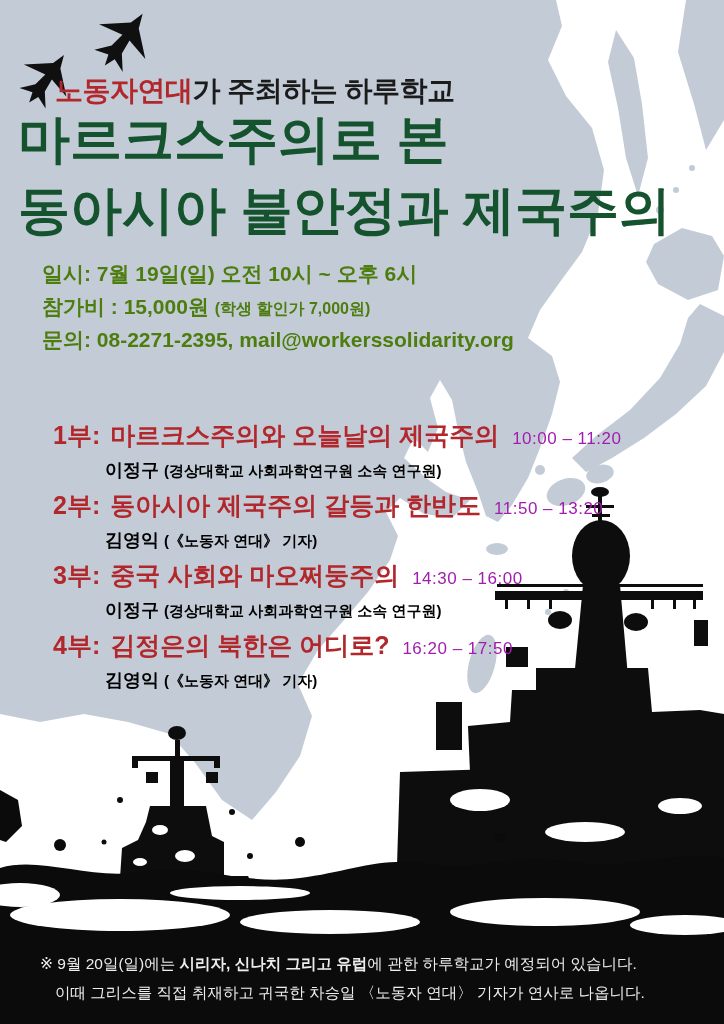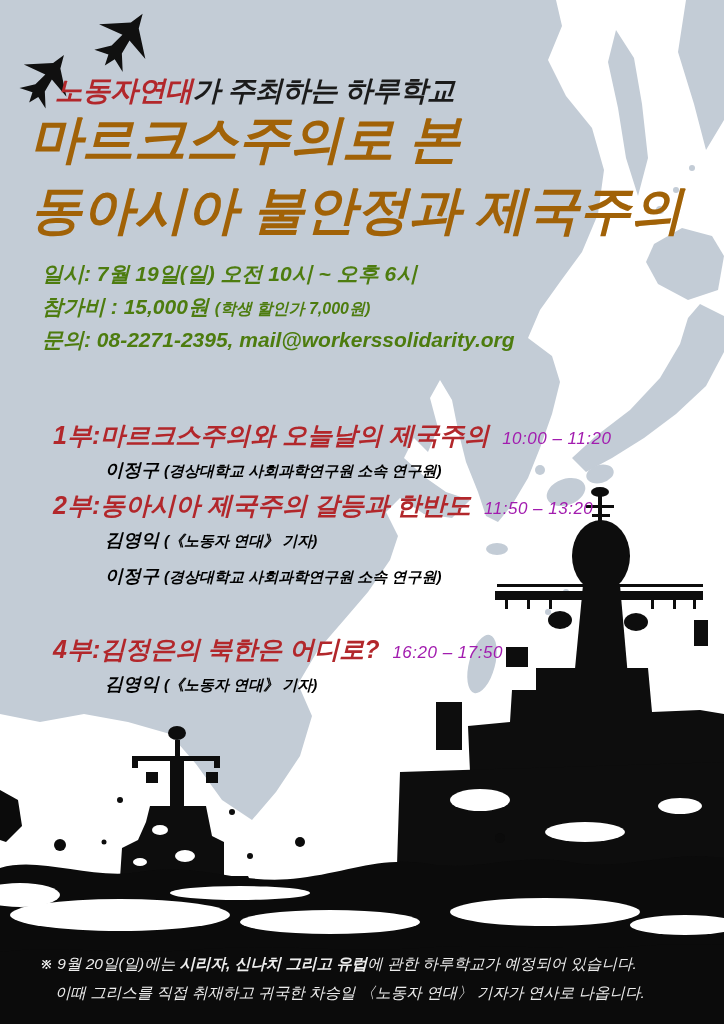--- a/index.html
+++ b/index.html
@@ -1,33 +1,33 @@
 <!DOCTYPE html>
 <html><head>
 <meta charset="utf-8">
 <style>
   html,body{margin:0;padding:0;}
   body{width:724px;height:1024px;font-family:"Liberation Sans","DejaVu Sans",sans-serif;}
-  .poster{position:relative;width:724px;height:1024px;overflow:hidden;background:#ffffff;font-style:italic;}
+  .poster{position:relative;width:724px;height:1024px;overflow:hidden;background:#ffffff;}
   svg.bg{position:absolute;left:0;top:0;width:724px;height:1024px;}
   .txt{position:absolute;z-index:5;}
 
   .organizer{left:55px;top:72px;font-size:28px;font-weight:800;color:#1b1b1b;letter-spacing:-0.5px;white-space:nowrap;}
   .organizer .hl{color:#b2272b;}
 
-  .title{left:30px;top:104px;font-size:52px;font-weight:900;color:#a16207;line-height:71px;letter-spacing:0px;white-space:nowrap;}
+  .title{left:18px;top:104px;font-size:52px;font-weight:900;color:#14532d;line-height:71px;letter-spacing:0px;white-space:nowrap;}
 
   .info{left:42px;top:257px;color:#4d7c0f;}
   .info-row{height:33px;line-height:33px;font-size:21px;font-weight:700;white-space:nowrap;}
   .info-row .note{font-size:16px;font-weight:600;}
 
   .sessions{left:53px;top:420px;}
   .session{height:70px;}
   .s-line{white-space:nowrap;font-size:25px;font-weight:800;color:#b2272b;line-height:30px;}
-  .s-no{}
+  .s-no{margin-right:10px;}
   .s-time{font-size:17px;font-weight:400;color:#a21caf;margin-left:13px;letter-spacing:0.5px;}
   .s-speaker{margin:4px 0 0 52px;font-size:18px;font-weight:700;color:#000000;white-space:nowrap;}
   .s-speaker .note{font-size:15px;font-weight:600;}
 
   .footer{left:40px;top:949px;color:#ededed;font-size:15.5px;font-weight:500;line-height:29px;white-space:nowrap;z-index:6;}
   .footer .b{font-weight:800;}
   .footer .l2{padding-left:15px;}
 </style>
 </head>
 <body>
@@ -170,20 +170,23 @@
       <div class="s-line">
         <span class="s-no">2부:</span><span>동아시아 제국주의 갈등과 한반도</span><span class="s-time">11:50 – 13:20</span>
       </div>
       <div class="s-speaker">
         <span>김영익</span>
         <span class="note">(《노동자 연대》 기자)</span>
       </div>
     </div>
 
     <div class="session">
+      <div class="s-line">
+        <span class="s-no">3부:</span><span>중국 사회와 마오쩌둥주의</span><span class="s-time">14:30 – 16:00</span>
+      </div>
       <div class="s-speaker">
         <span>이정구</span>
         <span class="note">(경상대학교 사회과학연구원 소속 연구원)</span>
       </div>
     </div>
 
     <div class="session">
       <div class="s-line">
         <span class="s-no">4부:</span><span>김정은의 북한은 어디로?</span><span class="s-time">16:20 – 17:50</span>
       </div>

